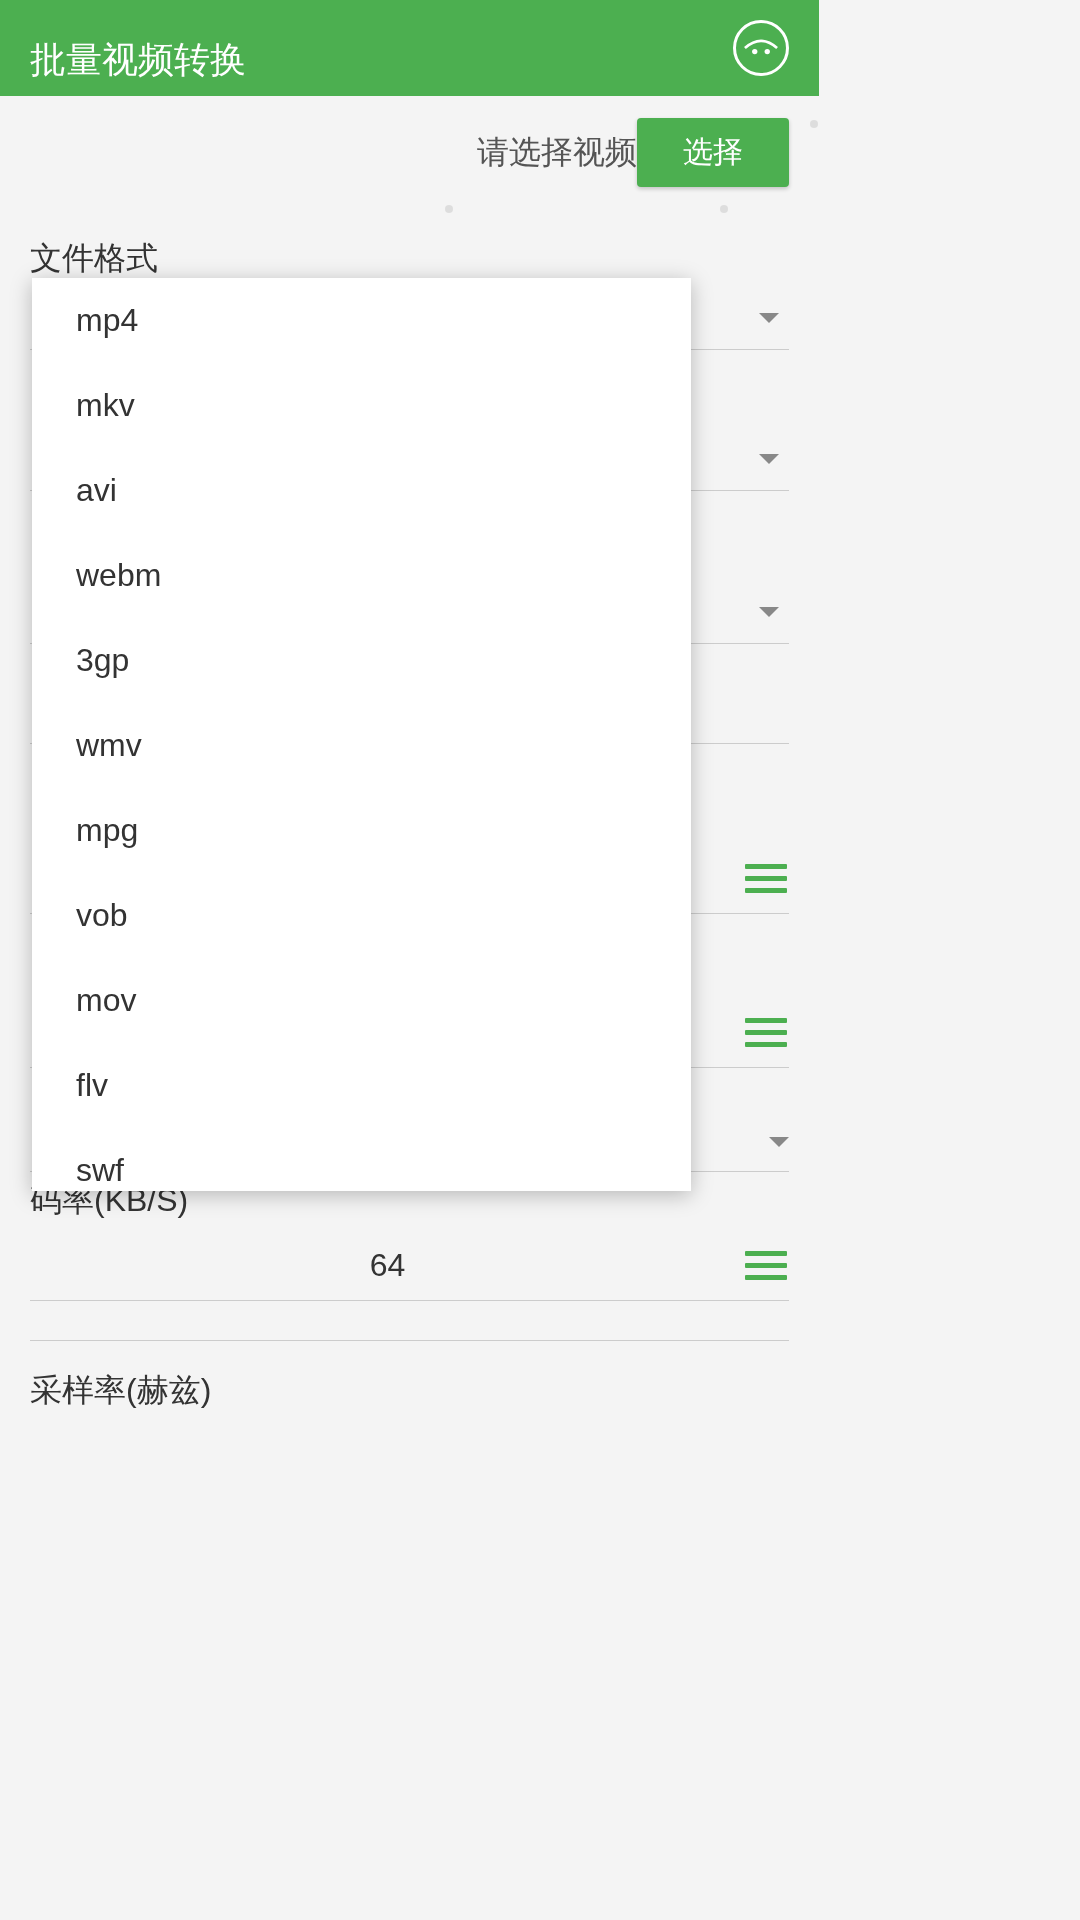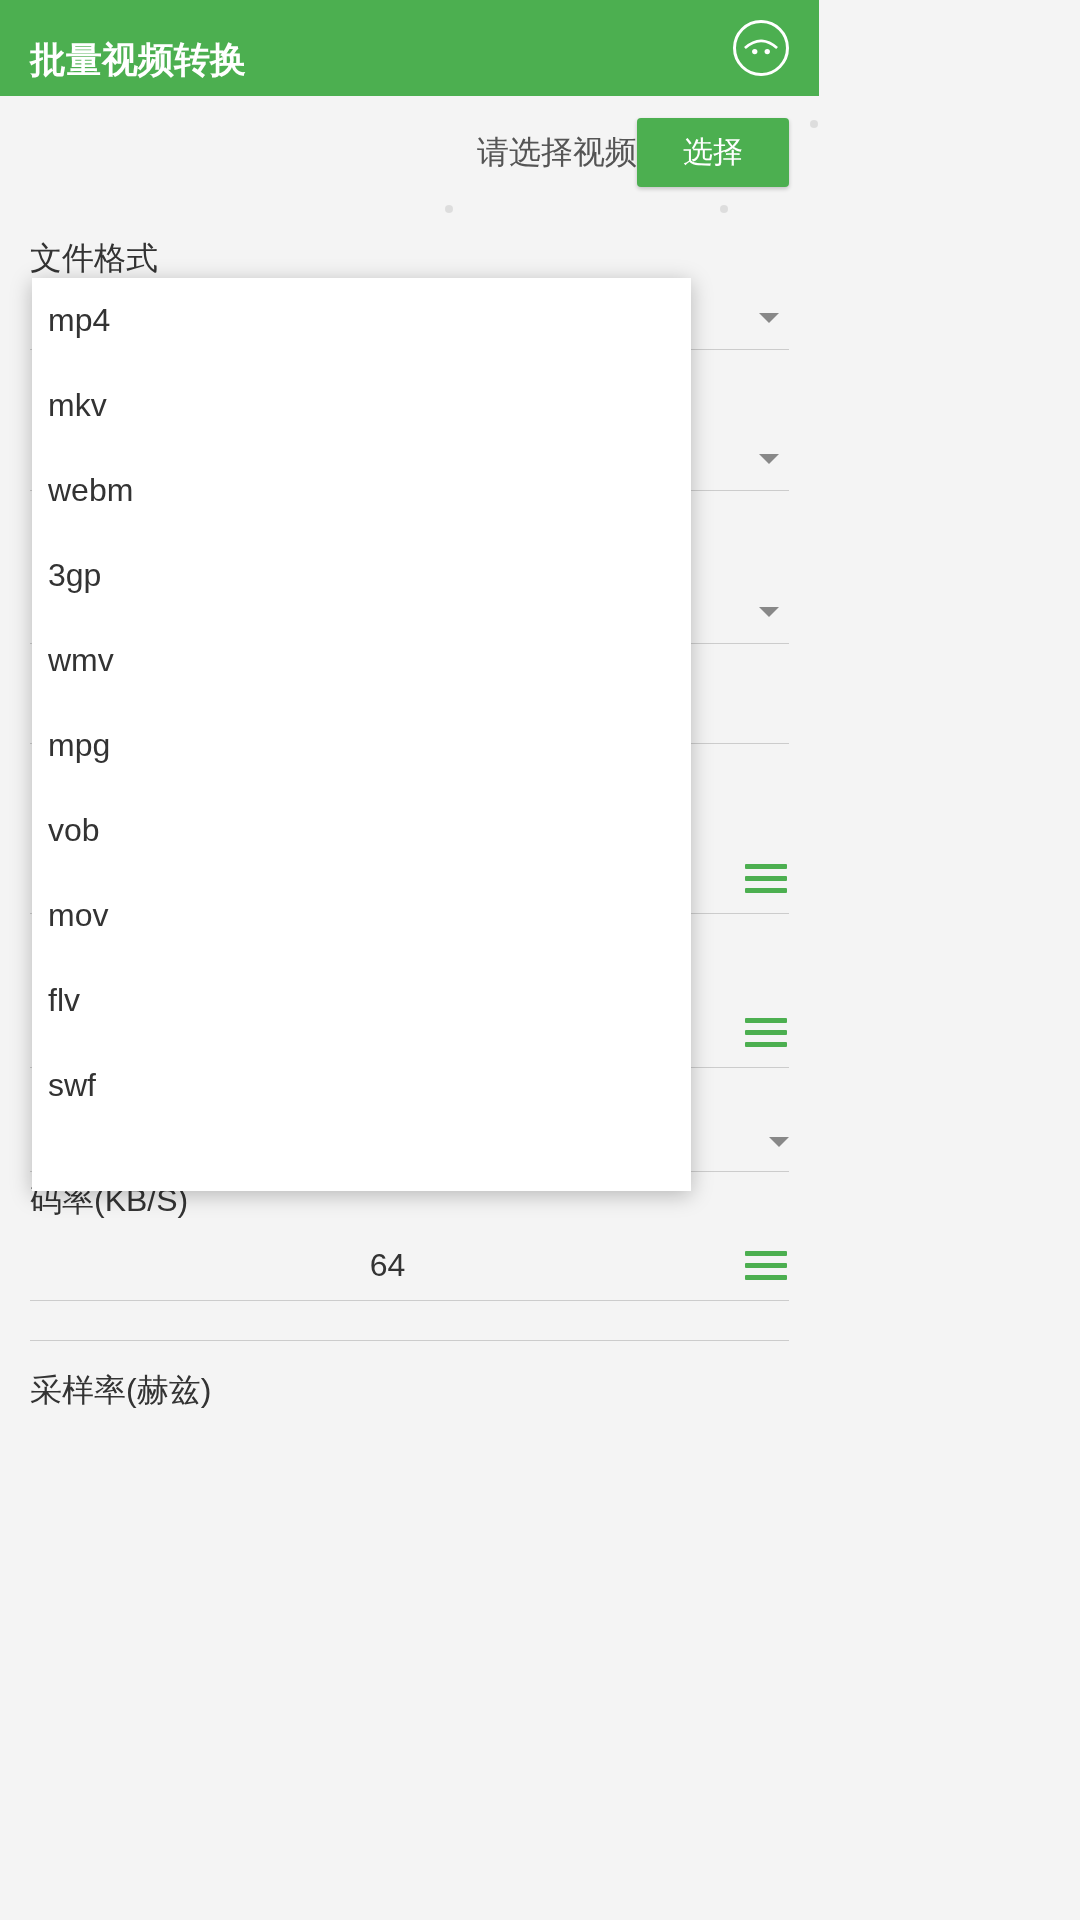--- a/index.html
+++ b/index.html
@@ -19,21 +19,21 @@
     background: #4caf50;
     height: 96px;
     display: flex;
     align-items: center;
     justify-content: space-between;
     padding: 0 30px;
   }
   .header-title {
     color: #fff;
     font-size: 36px;
-    font-weight: 700;
+    font-weight: 400;
     margin-top: 25px;
   }
   .avatar {
     width: 56px;
     height: 56px;
     border: 3px solid #fff;
     border-radius: 50%;
     display: flex;
     align-items: center;
     justify-content: center;
@@ -123,20 +123,21 @@
   .popup {
     position: absolute;
     left: 32px;
     top: 278px;
     width: 659px;
     height: 913px;
     background: #fff;
     box-shadow: 0 4px 20px rgba(0,0,0,0.25);
     z-index: 100;
     overflow: hidden;
+    padding-left: 28px;
   }
   .popup-item {
     font-size: 32px;
     color: #333;
     padding: 24px 16px;
   }
   
   .bg-dot {
     position: absolute;
     border-radius: 50%;
@@ -225,20 +226,21 @@
   </div>
 
   <div style="height:10px; border-bottom:1px solid #ccc; margin-top:30px;"></div>
 
   <div class="section-label" style="margin-top:28px;">采样率(赫兹)</div>
 </div>
 
 <div class="popup">
   <div class="popup-item">mp4</div>
   <div class="popup-item">mkv</div>
+  <div class="popup-item">avi</div>
   <div class="popup-item">webm</div>
   <div class="popup-item">3gp</div>
   <div class="popup-item">wmv</div>
   <div class="popup-item">mpg</div>
   <div class="popup-item">vob</div>
   <div class="popup-item">mov</div>
   <div class="popup-item">flv</div>
   <div class="popup-item">swf</div>
 </div>
 

